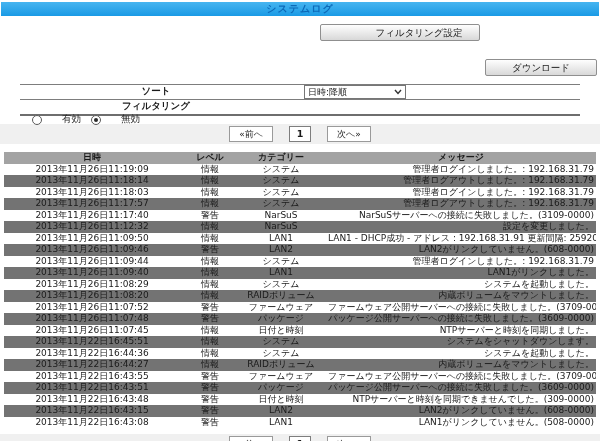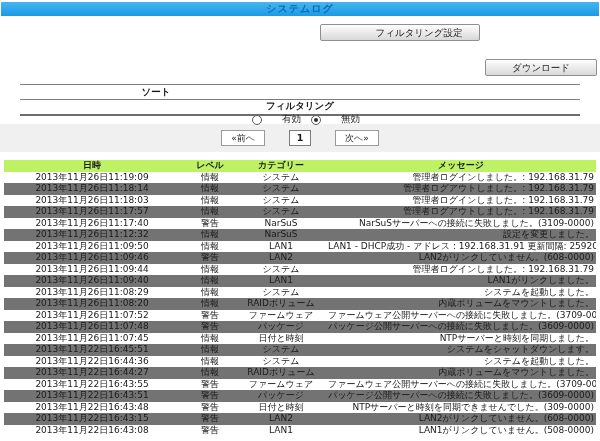--- a/index.html
+++ b/index.html
@@ -17,56 +17,56 @@
   .toolbar{display:flex;justify-content:flex-end;gap:5px;margin:8px 3px 0;}
   .btn{
     height:17px;font-size:9.5px;line-height:15px;color:#222;
     border:1px solid #8f8f8f;border-radius:2px;
     background:linear-gradient(#fefefe,#d8d8d8);
     padding:0 4px;font-family:inherit;box-sizing:border-box;cursor:pointer;
   }
   .btn-filter{width:160px;padding-left:42px;}
   .btn-download{width:112px;margin-top:35px;}
   .form{margin:8px 20px 0;border-top:1px solid #7d7d7d;}
-  .form-row{display:flex;align-items:center;height:14px;border-bottom:1px solid #7d7d7d;}
+  .form-row{display:flex;align-items:flex-start;height:14px;border-bottom:1px solid #7d7d7d;}
   .form-row.last{border-bottom:2px solid #6e6e6e;flex-direction:column;}
   .form-label{width:272px;text-align:center;font-weight:bold;font-size:9.5px;}
   .form-control{display:flex;align-items:center;font-size:9.5px;padding-left:12px;gap:10px;}
   .select{
     width:94px;height:12px;border:1px solid #767676;background:#fff;
     display:flex;justify-content:space-between;align-items:center;
     padding:0 3px;font-size:9px;cursor:pointer;
   }
   .radio-opt{display:flex;align-items:center;gap:20px;cursor:pointer;}
   .radio{
     width:8px;height:8px;border:1px solid #5a5a5a;border-radius:50%;
     background:#fff;display:inline-block;position:relative;box-sizing:content-box;
   }
   .radio.checked::after{
     content:"";position:absolute;left:2px;top:2px;width:4px;height:4px;
     background:#2b2b2b;border-radius:50%;
   }
   .band{
-    height:28px;background:#f0f0f0;margin-top:8px;
-    display:flex;align-items:center;justify-content:center;gap:24px;
+    height:20px;background:#f0f0f0;margin-top:8px;
+    display:flex;align-items:center;justify-content:center;gap:16px;
   }
   .band.bottom{margin-top:6px;}
   .pg-btn{
     height:16px;font-size:9px;line-height:14px;border:1px solid #9a9a9a;
     background:#fff;padding:0 9px;font-family:inherit;cursor:pointer;color:#222;
   }
   .pg-cur{
     width:20px;height:14px;border:1px solid #7e7e7e;background:#fff;
     text-align:center;font-size:9.5px;line-height:14px;font-weight:bold;
   }
   table{
     width:592px;margin:8px 4px 0;border-collapse:collapse;
     font-size:9px;table-layout:fixed;
   }
-  th{font-weight:bold;background:#bef264;}
+  th{font-weight:bold;background:#a3a3a3;}
   th,td{
     height:11.5px;line-height:11.5px;padding:0 2px;
     white-space:nowrap;overflow:hidden;text-align:center;
   }
   th.msg,td.msg{text-align:right;padding-left:6px;}
   tr.alt{background:#737373;}
   .chev{display:inline-block;}
 </style>
 </head>
 <body>
@@ -76,20 +76,30 @@
   <div class="titlebar">システムログ</div>
 
   <div class="toolbar">
     <button class="btn btn-filter">フィルタリング設定</button>
     <button class="btn btn-download">ダウンロード</button>
   </div>
 
   <div class="form">
     <div class="form-row">
       <div class="form-label">ソート</div>
+      <div class="form-control">
+        <div class="select">
+          <span>日時:降順</span>
+          <span class="chev">
+            <svg width="8" height="6" viewBox="0 0 8 6">
+                <polyline points="1,1 4,4.5 7,1" fill="none" stroke="#333" stroke-width="1.4"></polyline>
+              </svg>
+          </span>
+        </div>
+      </div>
     </div>
     <div class="form-row last">
       <div class="form-label">フィルタリング</div>
       <div class="form-control">
         <span class="radio-opt">
           <span class="radio"></span>
           <span>有効</span>
         </span>
         <span class="radio-opt">
           <span class="radio checked"></span>

